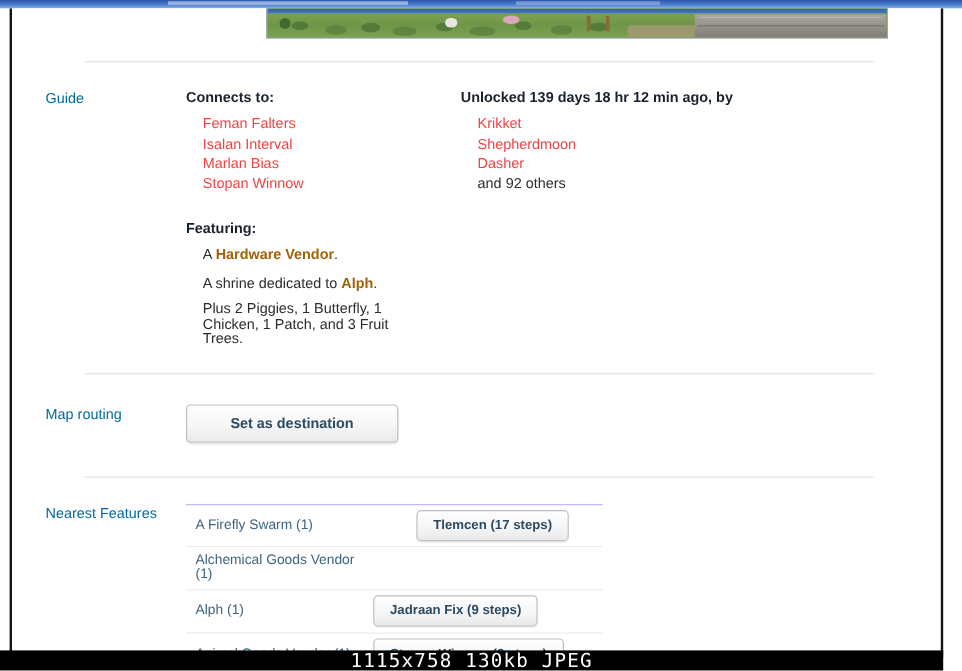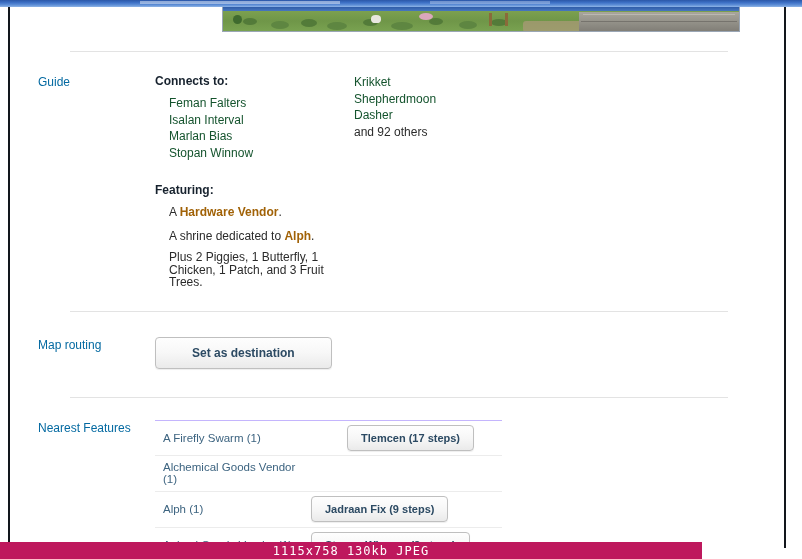--- a/index.html
+++ b/index.html
@@ -44,25 +44,25 @@
     width: 778px; height: 541px;
     background: #ffffff;
     border-left: 2px solid #12161c;
     border-right: 2px solid #12161c;
   }
 
   
   .statusbar {
     position: absolute;
     left: 0; bottom: 0;
-    width: 702px; height: 17px;
-    background: #be185d;
+    width: 786px; height: 17px;
+    background: #000000;
     color: #ffffff;
     font-family: "DejaVu Sans Mono", monospace;
-    font-size: 12px;
+    font-size: 16px;
     letter-spacing: 1px;
     display: flex;
     align-items: center;
     justify-content: center;
   }
 
   
   .banner {
     position: absolute;
     top: 0px; left: 212px;
@@ -136,36 +136,36 @@
     width: 145px;
     min-width: 145px;
     padding-left: 28px;
     color: #0369a1;
     font-size: 12px;
     line-height: 16px;
   }
   .section-body { flex: 1; }
 
   
-  .guide-cols { display: flex; }
+  .guide-cols { display: flex; gap: 44px; }
   .guide-col-left { width: 185px; }
   .guide-col-right { width: 230px; }
 
   .sub-head {
     font-size: 12px;
     font-weight: bold;
     color: #17222e;
     line-height: 15px;
     margin-bottom: 6px;
   }
   .indent-list { padding-left: 14px; }
   .link {
     display: block;
     font-size: 12px;
-    color: #14532d;
+    color: #ef4444;
     line-height: 16.5px;
     text-decoration: none;
     cursor: pointer;
   }
   .plain {
     display:block;
     font-size: 12px;
     color: #2b2b2b;
     line-height: 16.5px;
   }
@@ -275,20 +275,21 @@
                 <div class="sub-head">Featuring:</div>
                 <div class="indent-list">
                   <div class="feat-line"><span>A </span><b>Hardware Vendor</b><span>.</span></div>
                   <div class="feat-line"><span>A shrine dedicated to </span><b>Alph</b><span>.</span></div>
                   <div class="feat-line tight">Plus 2 Piggies, 1 Butterfly, 1 Chicken, 1 Patch, and 3 Fruit Trees.</div>
                 </div>
               </div>
             </div>
 
             <div class="guide-col-right">
+              <div class="sub-head">Unlocked 139 days 18 hr 12 min ago, by</div>
               <div class="indent-list">
                 <a class="link">Krikket</a>
                 <a class="link">Shepherdmoon</a>
                 <a class="link">Dasher</a>
                 <span class="plain">and 92 others</span>
               </div>
             </div>
 
           </div>
         </div>

